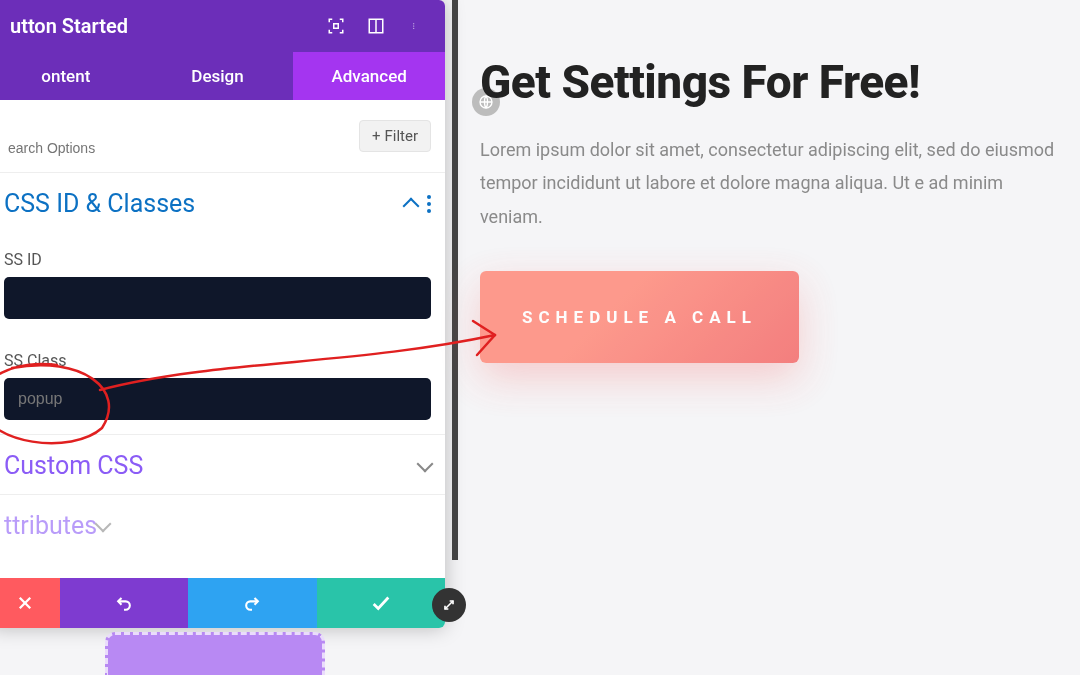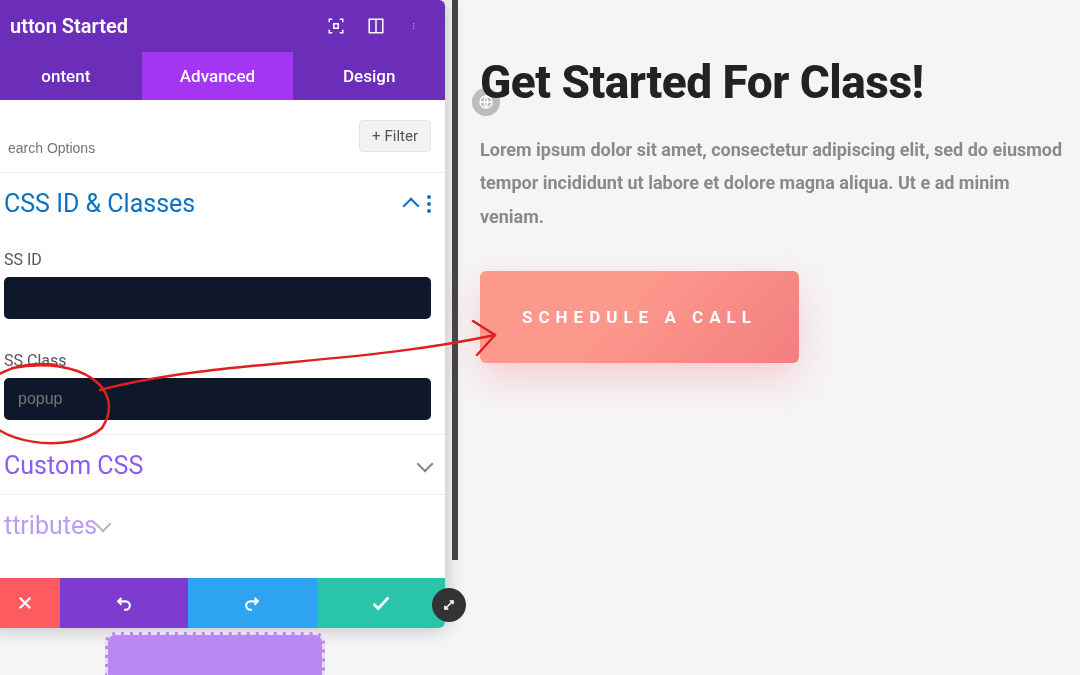--- a/index.html
+++ b/index.html
@@ -222,21 +222,20 @@
   font-weight: 800;
   color: #222;
   letter-spacing: -0.5px;
 }
 
 .body-text {
   margin-top: 24px;
   font-size: 18px;
   color: #8a8a8a;
   line-height: 1.85;
-  font-weight: bold;
 }
 
 .cta-button {
   display: inline-block;
   margin-top: 38px;
   padding: 36px 42px;
   background: linear-gradient(135deg, #ff8a7a 0%, #ff8a7a 40%, #f36a6a 100%);
   opacity: 0.85;
   color: #fff;
   font-size: 17px;
@@ -352,22 +351,22 @@
           <circle cx="3" cy="3" r="2"></circle>
             <circle cx="3" cy="12" r="2"></circle>
             <circle cx="3" cy="21" r="2"></circle>
         </svg>
       </div>
     </div>
   </div>
 
   <div class="tabs">
     <div class="tab">ontent</div>
+    <div class="tab">Design</div>
     <div class="tab active">Advanced</div>
-    <div class="tab">Design</div>
   </div>
 
   <div class="search-row">
     <input class="search-input" placeholder="earch Options" style="">
     <div class="filter-btn">
       <span>+</span>
       <span>Filter</span>
     </div>
   </div>
 
@@ -449,21 +448,21 @@
   <svg viewBox="0 0 24 24" width="16" height="16" stroke="currentColor" stroke-width="2.5" fill="none">
     <line x1="6" y1="18" x2="18" y2="6"></line>
       <polyline points="13,6 18,6 18,11"></polyline>
       <polyline points="11,18 6,18 6,13"></polyline>
   </svg>
 </div>
 
 <div class="bottom-hint"></div>
 
 <div class="page-content">
-  <h1 class="headline">Get Started For Class!</h1>
+  <h1 class="headline">Get Settings For Free!</h1>
   <p class="body-text">Lorem ipsum dolor sit amet, consectetur adipiscing elit, sed do eiusmod tempor incididunt ut labore et dolore magna aliqua. Ut e ad minim veniam.</p>
   <div class="cta-button">SCHEDULE A CALL</div>
 </div>
 
 <div class="anno-circle">
   <svg viewBox="0 0 160 100">
     <path d="M40 18 C110 5, 155 40, 130 78 C100 105, 15 95, 8 55 C4 28, 45 9, 85 15" stroke="#e02020" stroke-width="2.5" fill="none" stroke-linecap="round"></path>
   </svg>
 </div>
 <div class="anno-arrow">

